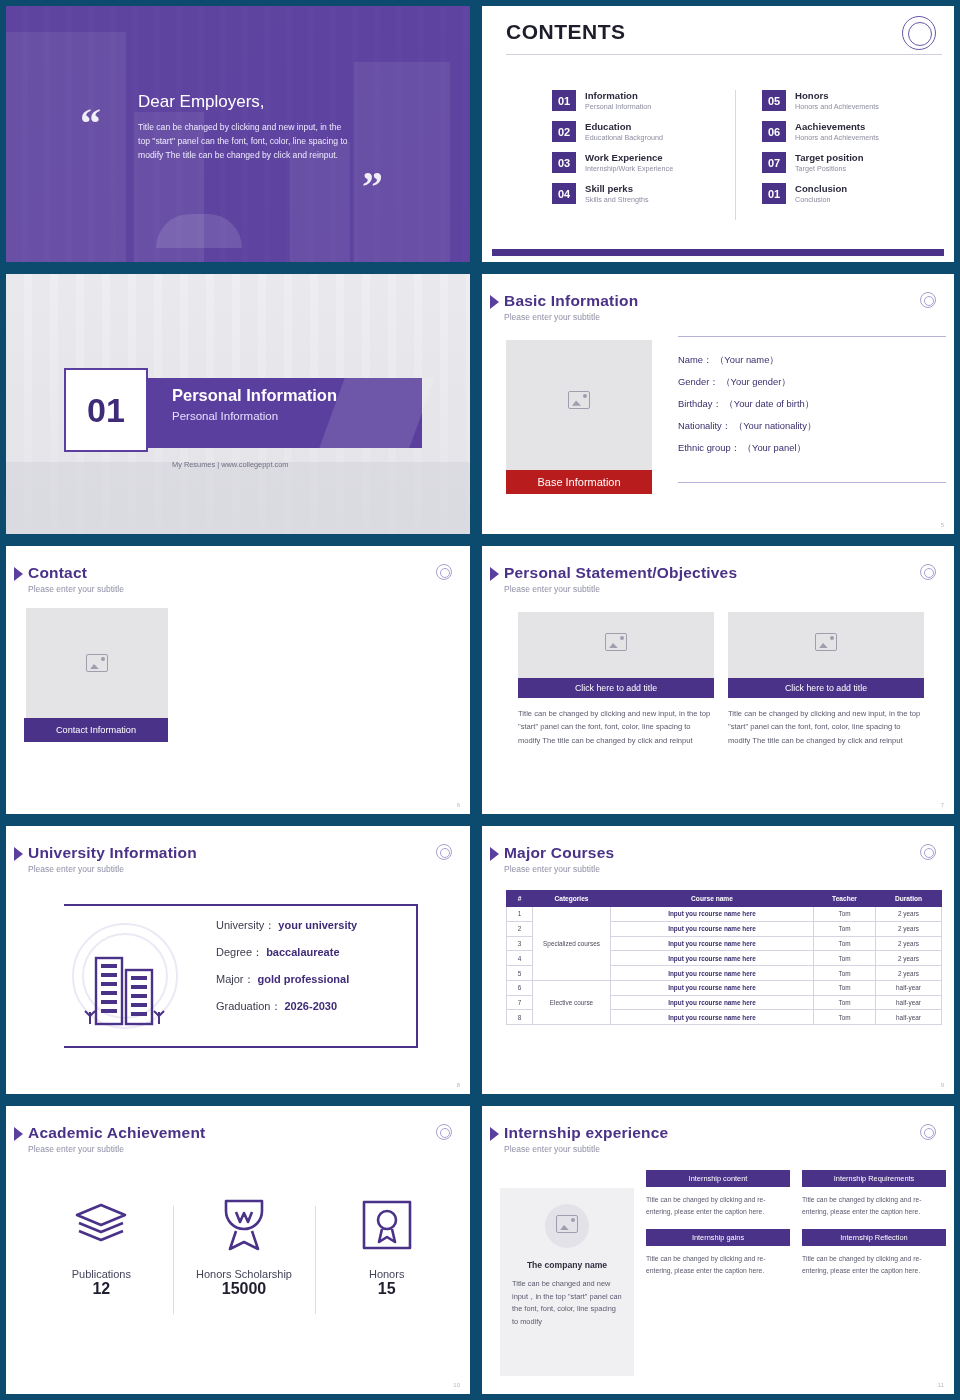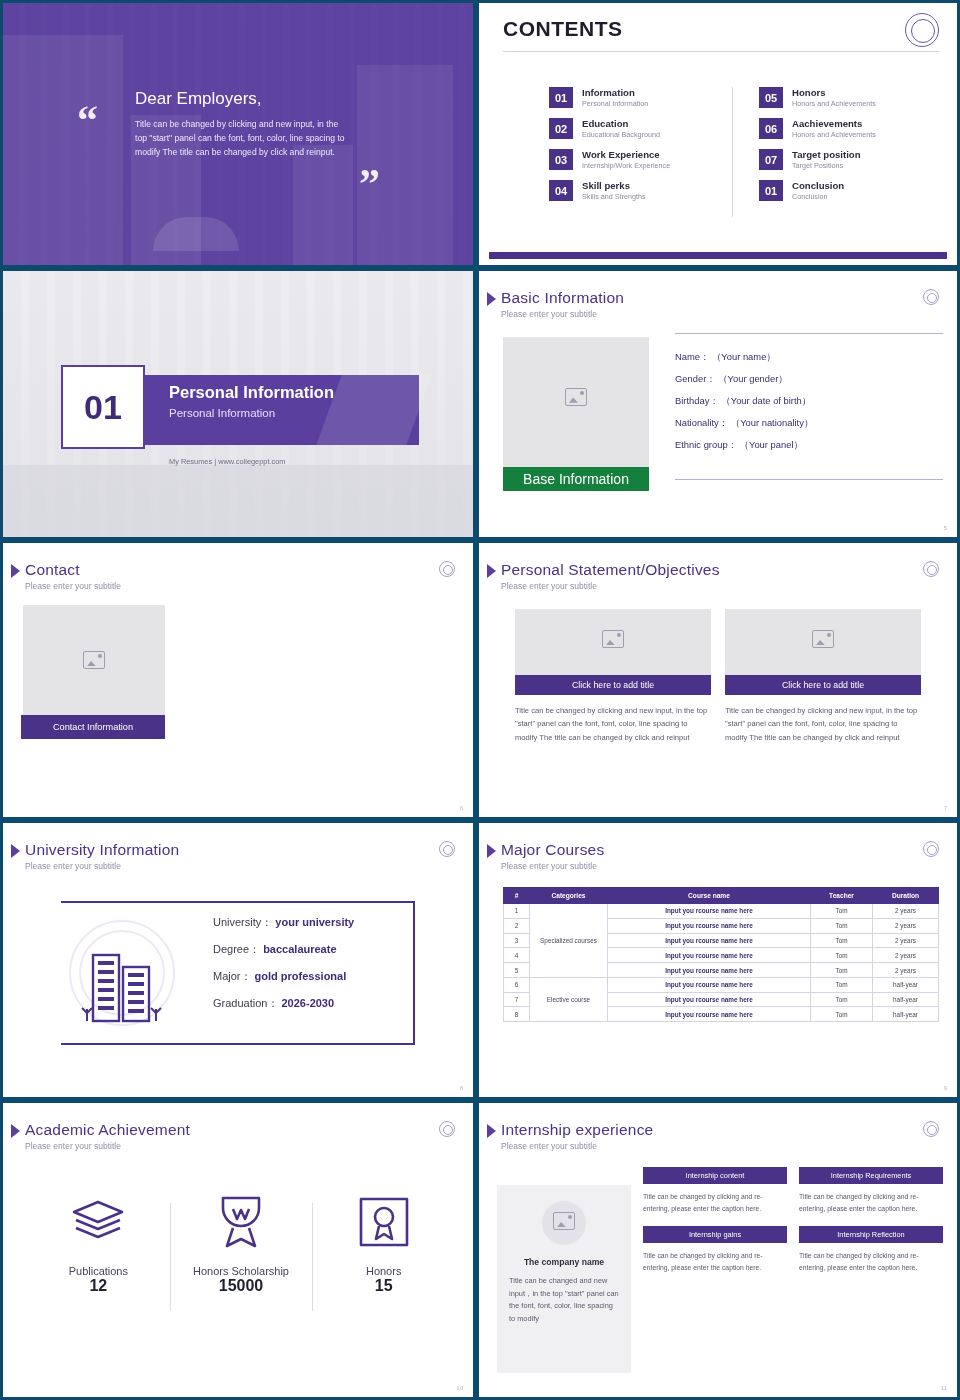--- a/index.html
+++ b/index.html
@@ -14,33 +14,33 @@
     display: grid;
     grid-template-columns: 476px 484px;
     grid-template-rows: 268px 272px 280px 280px 300px;
     gap: 0;
     background: #ffffff;
   }
   .slide {
     position: relative;
     overflow: hidden;
     background: #ffffff;
-    border: 3px solid #0c4a6e;
+    border: 6px solid #0c4a6e;
   }
   
   .hdr { position: absolute; left: 22px; top: 18px; }
   .hdr .arrow {
     position: absolute; left: -14px; top: 3px;
     width: 0; height: 0;
     border-top: 7px solid transparent;
     border-bottom: 7px solid transparent;
     border-left: 9px solid #5b3f9e;
   }
   .hdr h2 {
-    margin: 0; font-size: 15.5px; color: #4a3288; font-weight: normal; letter-spacing: .2px;
+    margin: 0; font-size: 15.5px; color: #4a3288; font-weight: bold; letter-spacing: .2px;
   }
   .hdr .sub { margin-top: 2px; font-size: 8.5px; color: #8f8fa5; }
   .seal {
     position: absolute; right: 18px; top: 18px;
     width: 16px; height: 16px; border-radius: 50%;
     border: 1.3px solid #9a8ec6; opacity: .85;
   }
   .seal:after {
     content: ""; position: absolute; left: 3px; top: 3px;
     width: 8px; height: 8px; border-radius: 50%; border: 1px solid #9a8ec6;
@@ -132,21 +132,21 @@
   }
   .ph-icon:before {
     content:""; position:absolute; left:3px; bottom:2px; width:9px; height:7px;
     background:#9e9eae; clip-path: polygon(0 100%, 45% 25%, 100% 100%);
   }
   .ph-icon:after {
     content:""; position:absolute; right:2px; top:2px; width:4px; height:4px; border-radius:50%; background:#9e9eae;
   }
   .s4 .caption {
     position: absolute; left: 24px; top: 196px; width: 146px; height: 24px;
-    background: #15803d; color: #fff; font-size: 14px;
+    background: #b91c1c; color: #fff; font-size: 11px;
     display: flex; align-items: center; justify-content: center;
   }
   .s4 .fields { position: absolute; left: 196px; top: 80px; width: 268px; }
   .s4 .fields .topline { position: absolute; left: 0; top: -18px; width: 268px; height: 1px; background: #b9b0d8; }
   .s4 .fields .botline { position: absolute; left: 0; top: 128px; width: 268px; height: 1px; background: #b9b0d8; }
   .s4 .frow { font-size: 9.4px; color: #3b2d6e; margin-bottom: 9px; }
 
   
   .s5 .photobox { position: absolute; left: 20px; top: 62px; width: 142px; height: 120px; background: #e4e4e6; }
   .s5 .caption {

